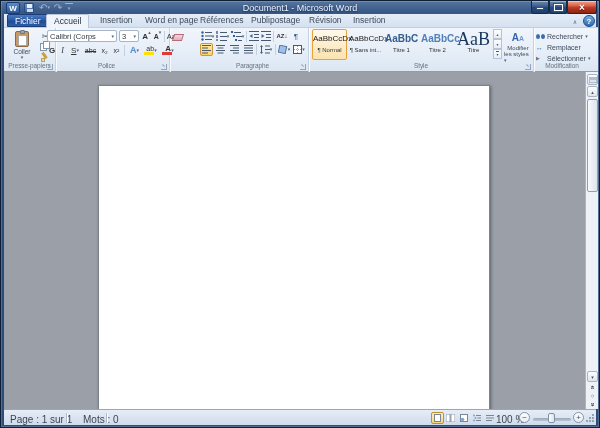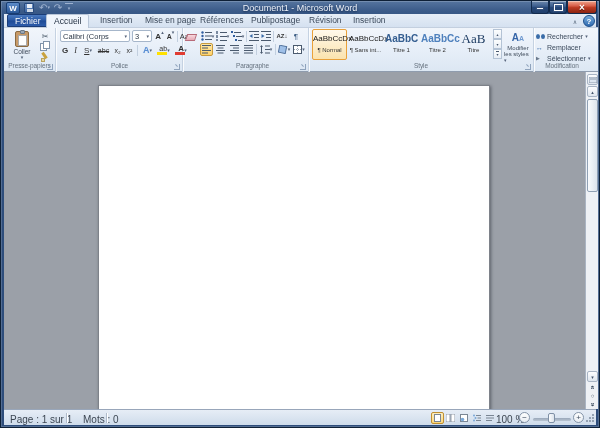--- a/index.html
+++ b/index.html
@@ -127,21 +127,21 @@
       <span class="maxbox"></span>
     </div>
   <div class="a wbtn close" style="left:566px;width:30px">
       <span class="xg">×</span>
     </div>
 
   <div class="a tabrow"></div>
   <div class="a tab file" style="left:6px">Fichier</div>
   <div class="a tab active" style="left:45px">Accueil</div>
   <div class="a tab" style="left:92px">Insertion</div>
-  <div class="a tab" style="left:137px">Mise en page</div>
+  <div class="a tab" style="left:137px">Word en page</div>
   <div class="a tab" style="left:192px">Références</div>
   <div class="a tab" style="left:243px">Publipostage</div>
   <div class="a tab" style="left:301px">Révision</div>
   <div class="a tab" style="left:345px">Insertion</div>
   <div class="a f" style="left:569px;top:15px;width:10px;height:10px;font-size:6px;color:#5a6a7e">
       <span>∧</span>
     </div>
   <div class="a f helpbtn" style="left:582px;top:14px">
       <span>?</span>
     </div>
@@ -171,21 +171,21 @@
             <i></i>
             <b></b>
           </span>
         </div>
       <div class="glabel">Presse-papiers</div>
       <div class="lnch">
           <i></i>
         </div>
     </div>
 
-    <div class="grp" style="left:53px;width:126px">
+    <div class="grp" style="left:40px;width:126px">
       <div class="combo" style="left:3px;top:2px;width:70px">
         <span>Calibri (Corps</span>
           <span class="dd">▾</span>
       </div>
       <div class="combo" style="left:75px;top:2px;width:20px">
         <span>3</span>
           <span class="dd">▾</span>
       </div>
       <div class="rbtn" style="left:97px;top:2px;width:11px">
           <span class="bld">A</span>
@@ -383,21 +383,21 @@
         </div>
       <div class="styit" style="left:75px">
         <span class="styprev" style="font-size:10px;font-weight:bold;color:#365f91">AaBbC</span>
         <span class="styname">Titre 1</span>
         </div>
       <div class="styit" style="left:111px">
         <span class="styprev" style="font-size:10px;font-weight:bold;color:#4f81bd">AaBbCc</span>
         <span class="styname">Titre 2</span>
         </div>
       <div class="styit" style="left:147px">
-        <span class="styprev" style="font-size:13px;font-family:'Liberation Serif',serif;color:#17365d">AaB</span>
+        <span class="styprev" style="font-size:18px;font-family:'Liberation Serif',serif;color:#17365d">AaB</span>
         <span class="styname">Titre</span>
         </div>
       <div class="sscr" style="top:1px">
           <span>▴</span>
         </div>
       <div class="sscr" style="top:11px">
           <span>▾</span>
         </div>
       <div class="sscr" style="top:21px">
           <span style="border-top:1px solid #4a5a70">▾</span>

